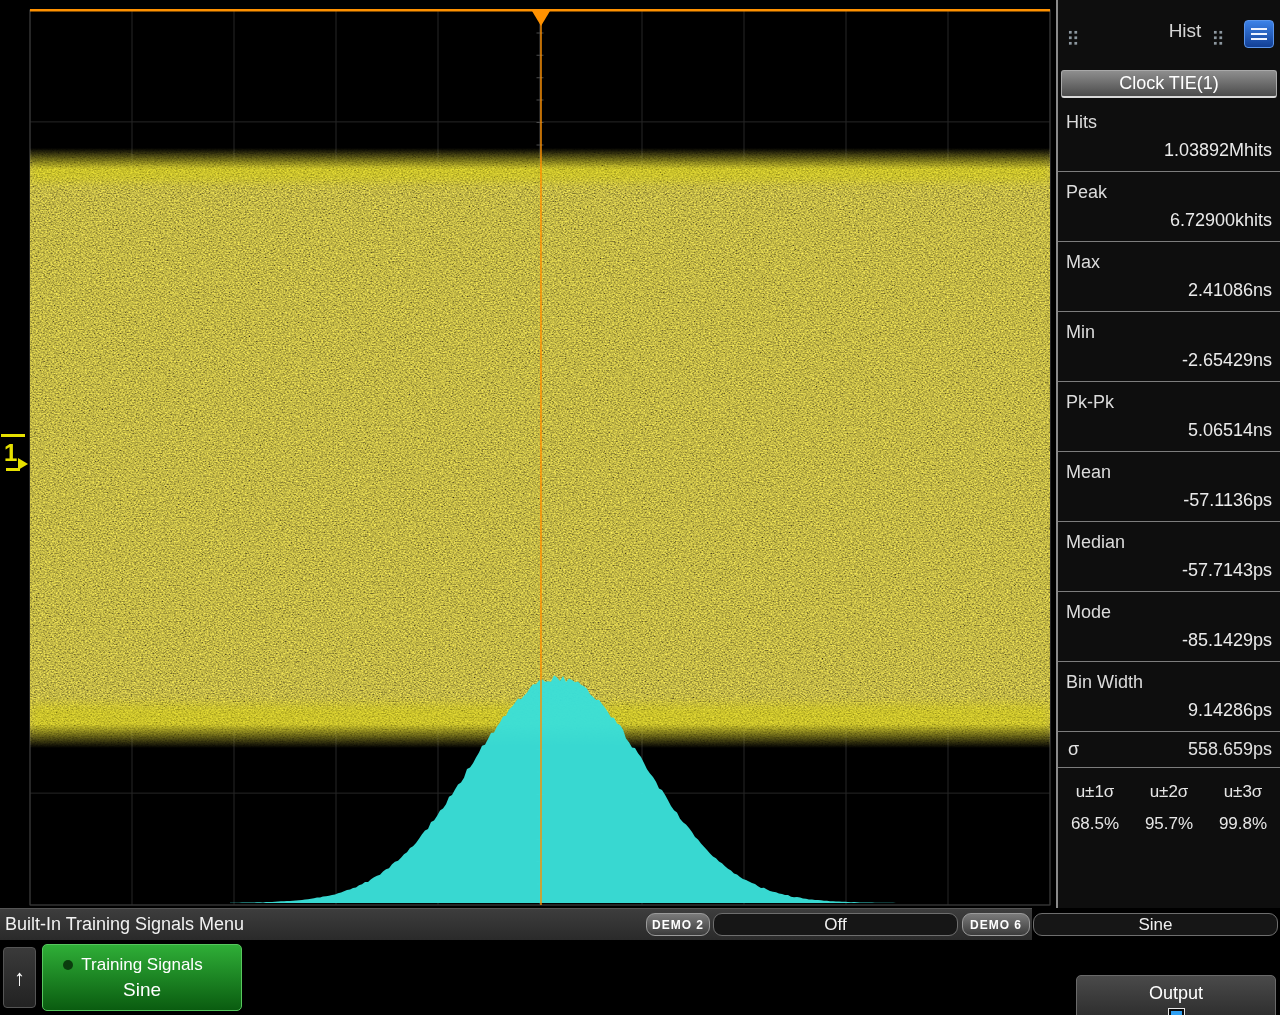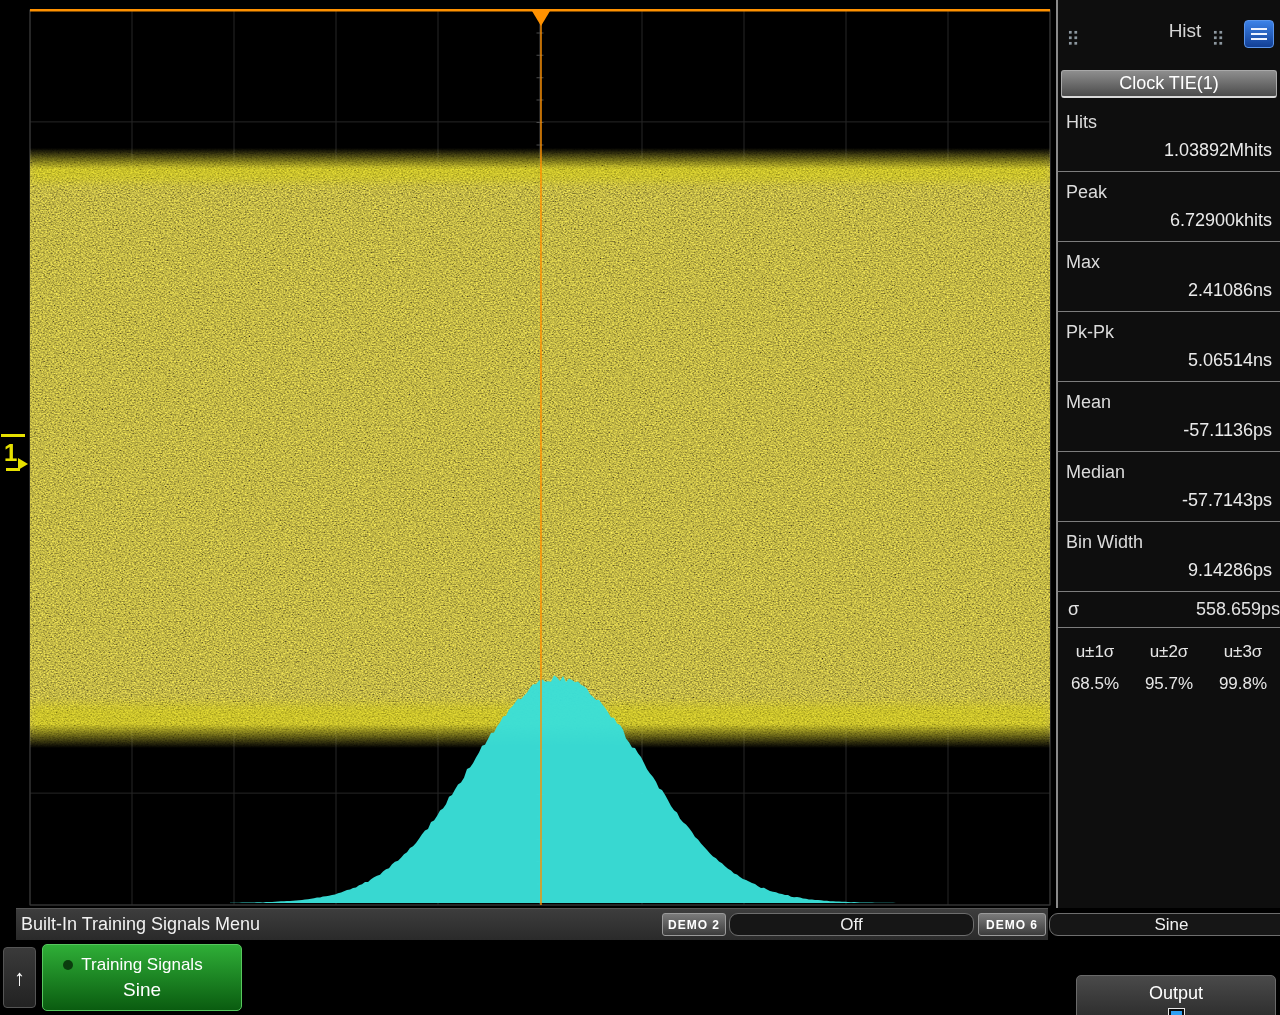--- a/index.html
+++ b/index.html
@@ -28,29 +28,29 @@
   .grip.right{position:absolute;right:56px;top:30px;}
   .menu-btn{position:absolute;right:6px;top:20px;width:30px;height:28px;border-radius:4px;background:linear-gradient(#3c82e8,#123f95);border:1px solid #5a95ec;display:flex;align-items:center;justify-content:center;cursor:pointer;}
   .menu-btn .lines{width:16px;height:13px;background:repeating-linear-gradient(to bottom,#eef3ff 0 2px,transparent 2px 5px);}
   .source-btn{margin:8px 3px 0 3px;height:28px;border-radius:3px;background:linear-gradient(#8e8e8e,#4b4b4b);border:1px solid #a9a9a9;border-bottom:2px solid #d9d9d9;color:#fff;font-size:18px;display:flex;align-items:center;justify-content:center;cursor:pointer;}
   .stats{margin-top:4px;}
   .stat{padding:7px 0 6px 0;border-bottom:1px solid #7d7d7d;}
   .stat-label{font-size:18px;color:#dcdcdc;padding-left:8px;line-height:26px;}
   .stat-value{font-size:18px;color:#eaeaea;text-align:right;padding-right:8px;line-height:30px;}
   .sigma-row{display:flex;align-items:center;height:36px;border-bottom:1px solid #7d7d7d;}
   .sigma-label{font-size:18px;padding-left:10px;}
-  .sigma-value{flex:1;text-align:right;font-size:18px;}
+  .sigma-value{flex:1;text-align:right;font-size:18px;padding-right:8px;}
   .sigma-table{padding-top:8px;}
   .sigma-headers,.sigma-values{display:flex;align-items:center;}
   .sigma-headers div,.sigma-values div{flex:1;text-align:center;font-size:17px;line-height:32px;color:#e6e6e6;}
 
   
-  .status-bar{position:absolute;left:16px;top:908px;width:1032px;height:32px;background:linear-gradient(#3d3d3d,#2a2a2a);border-top:1px solid #555;}
+  .status-bar{position:absolute;left:0;top:908px;width:1032px;height:32px;background:linear-gradient(#3d3d3d,#2a2a2a);border-top:1px solid #555;}
   .status-title{position:absolute;left:5px;top:5px;font-size:18px;color:#f2f2f2;}
-  .demo-badge{position:absolute;top:4px;height:23px;border-radius:3px;background:linear-gradient(#7b7b7b,#3c3c3c);border:1px solid #9a9a9a;color:#fff;font-size:12px;font-weight:bold;display:flex;align-items:center;justify-content:center;letter-spacing:1px;}
+  .demo-badge{position:absolute;top:4px;height:23px;border-radius:9px;background:linear-gradient(#7b7b7b,#3c3c3c);border:1px solid #9a9a9a;color:#fff;font-size:12px;font-weight:bold;display:flex;align-items:center;justify-content:center;letter-spacing:1px;}
   .demo-value{position:absolute;top:4px;height:23px;border-radius:9px;background:#161616;border:1px solid #6e6e6e;color:#f0f0f0;font-size:17px;display:flex;align-items:center;justify-content:center;cursor:pointer;}
   .demo2-badge{left:646px;width:64px;}
   .demo2-value{left:713px;width:245px;}
   .demo1-badge{left:962px;width:68px;}
   .demo1-value{left:1033px;width:245px;}
 
   
   .softkeys{position:absolute;left:0;top:940px;width:1280px;height:75px;background:#000;}
   .up-btn{position:absolute;left:3px;top:7px;width:33px;height:61px;background:linear-gradient(#3a3a3a,#222);border:1px solid #555;border-radius:4px;color:#fff;font-size:22px;display:flex;align-items:center;justify-content:center;cursor:pointer;}
   .training-btn{position:absolute;left:42px;top:4px;width:200px;height:67px;border-radius:5px;background:linear-gradient(#2fae37,#0a5c10);border:1px solid #57c75e;color:#fff;display:flex;flex-direction:column;align-items:center;justify-content:center;cursor:pointer;}
@@ -135,30 +135,38 @@
       </div>
       <div class="stat">
         <div class="stat-label">Peak</div>
         <div class="stat-value">6.72900khits</div>
       </div>
       <div class="stat">
         <div class="stat-label">Max</div>
         <div class="stat-value">2.41086ns</div>
       </div>
       <div class="stat">
+        <div class="stat-label">Min</div>
+        <div class="stat-value">-2.65429ns</div>
+      </div>
+      <div class="stat">
         <div class="stat-label">Pk-Pk</div>
         <div class="stat-value">5.06514ns</div>
       </div>
       <div class="stat">
         <div class="stat-label">Mean</div>
         <div class="stat-value">-57.1136ps</div>
       </div>
       <div class="stat">
         <div class="stat-label">Median</div>
         <div class="stat-value">-57.7143ps</div>
+      </div>
+      <div class="stat">
+        <div class="stat-label">Mode</div>
+        <div class="stat-value">-85.1429ps</div>
       </div>
       <div class="stat">
         <div class="stat-label">Bin Width</div>
         <div class="stat-value">9.14286ps</div>
       </div>
     </div>
 
     <div class="sigma-row">
       <span class="sigma-label">σ</span>
       <span class="sigma-value">558.659ps</span>

